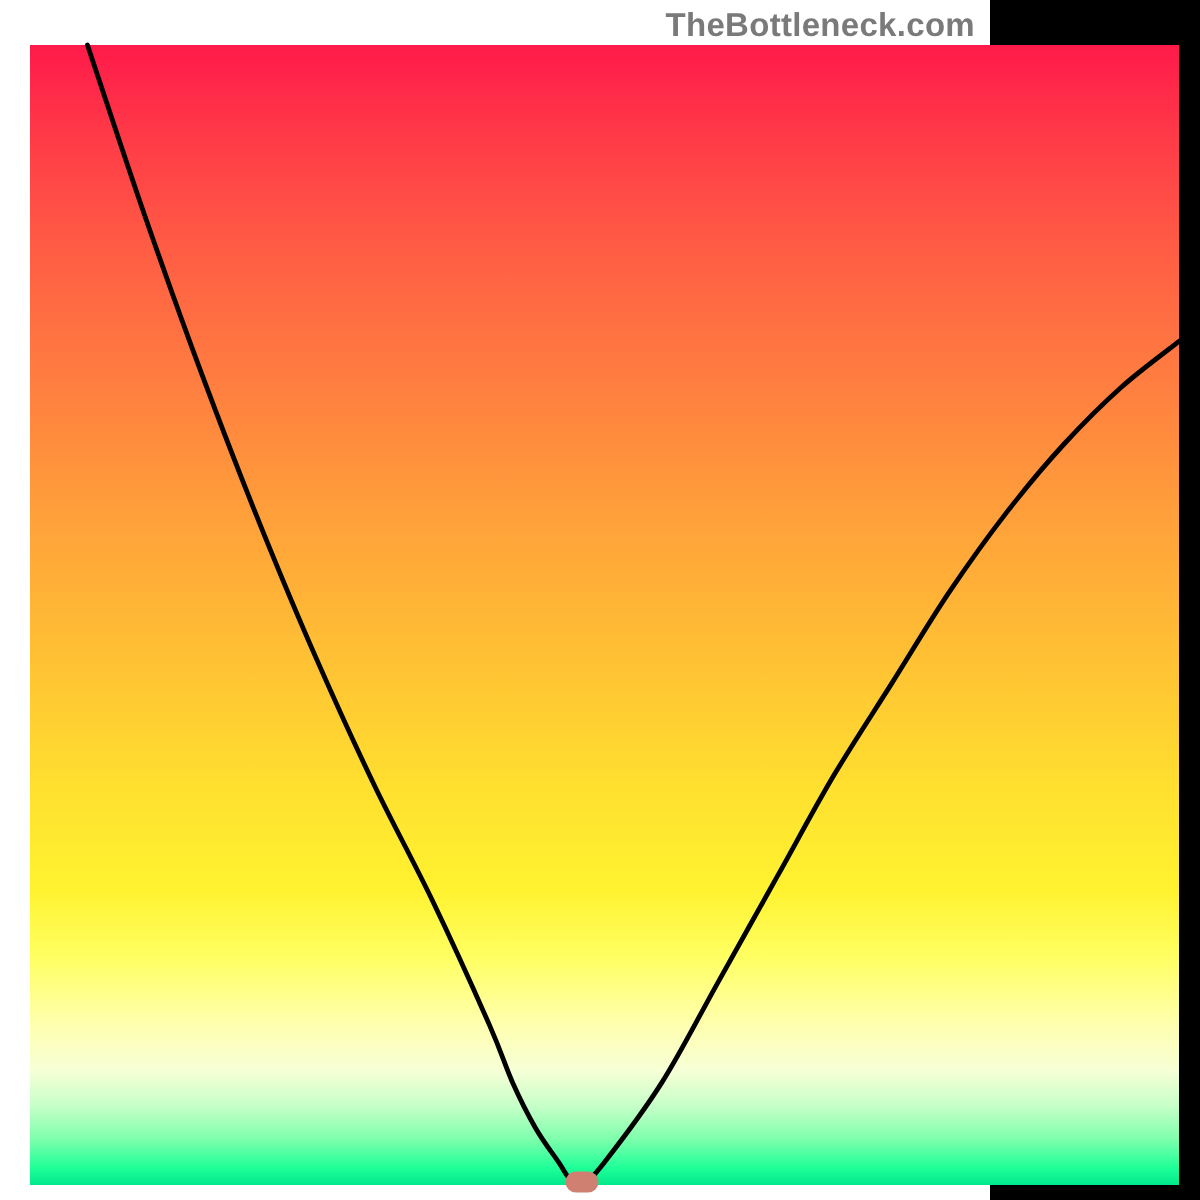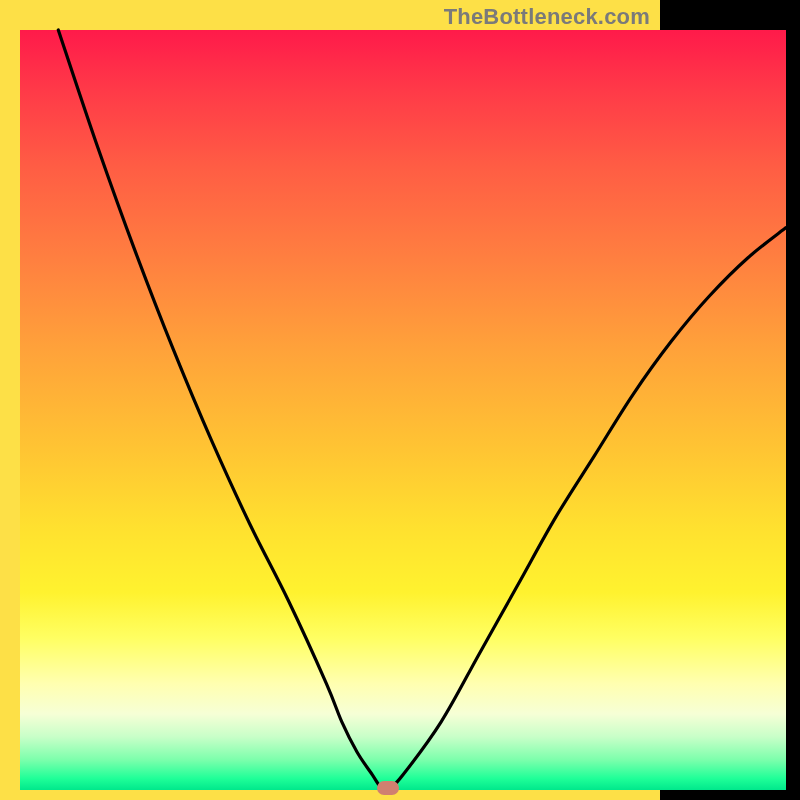--- a/index.html
+++ b/index.html
@@ -8,21 +8,21 @@
     width: 800px;
     height: 800px;
     background: #000;
     font-family: Arial, Helvetica, sans-serif;
     overflow: hidden;
   }
   .frame {
     position: relative;
     width: 660px;
     height: 800px;
-    background: #fde047;
+    background: #ffffff;
   }
   .watermark {
     position: absolute;
     top: 4px;
     right: 10px;
     color: #7a7a7a;
     font-size: 22px;
     font-weight: 600;
     letter-spacing: 0.2px;
     user-select: none;

